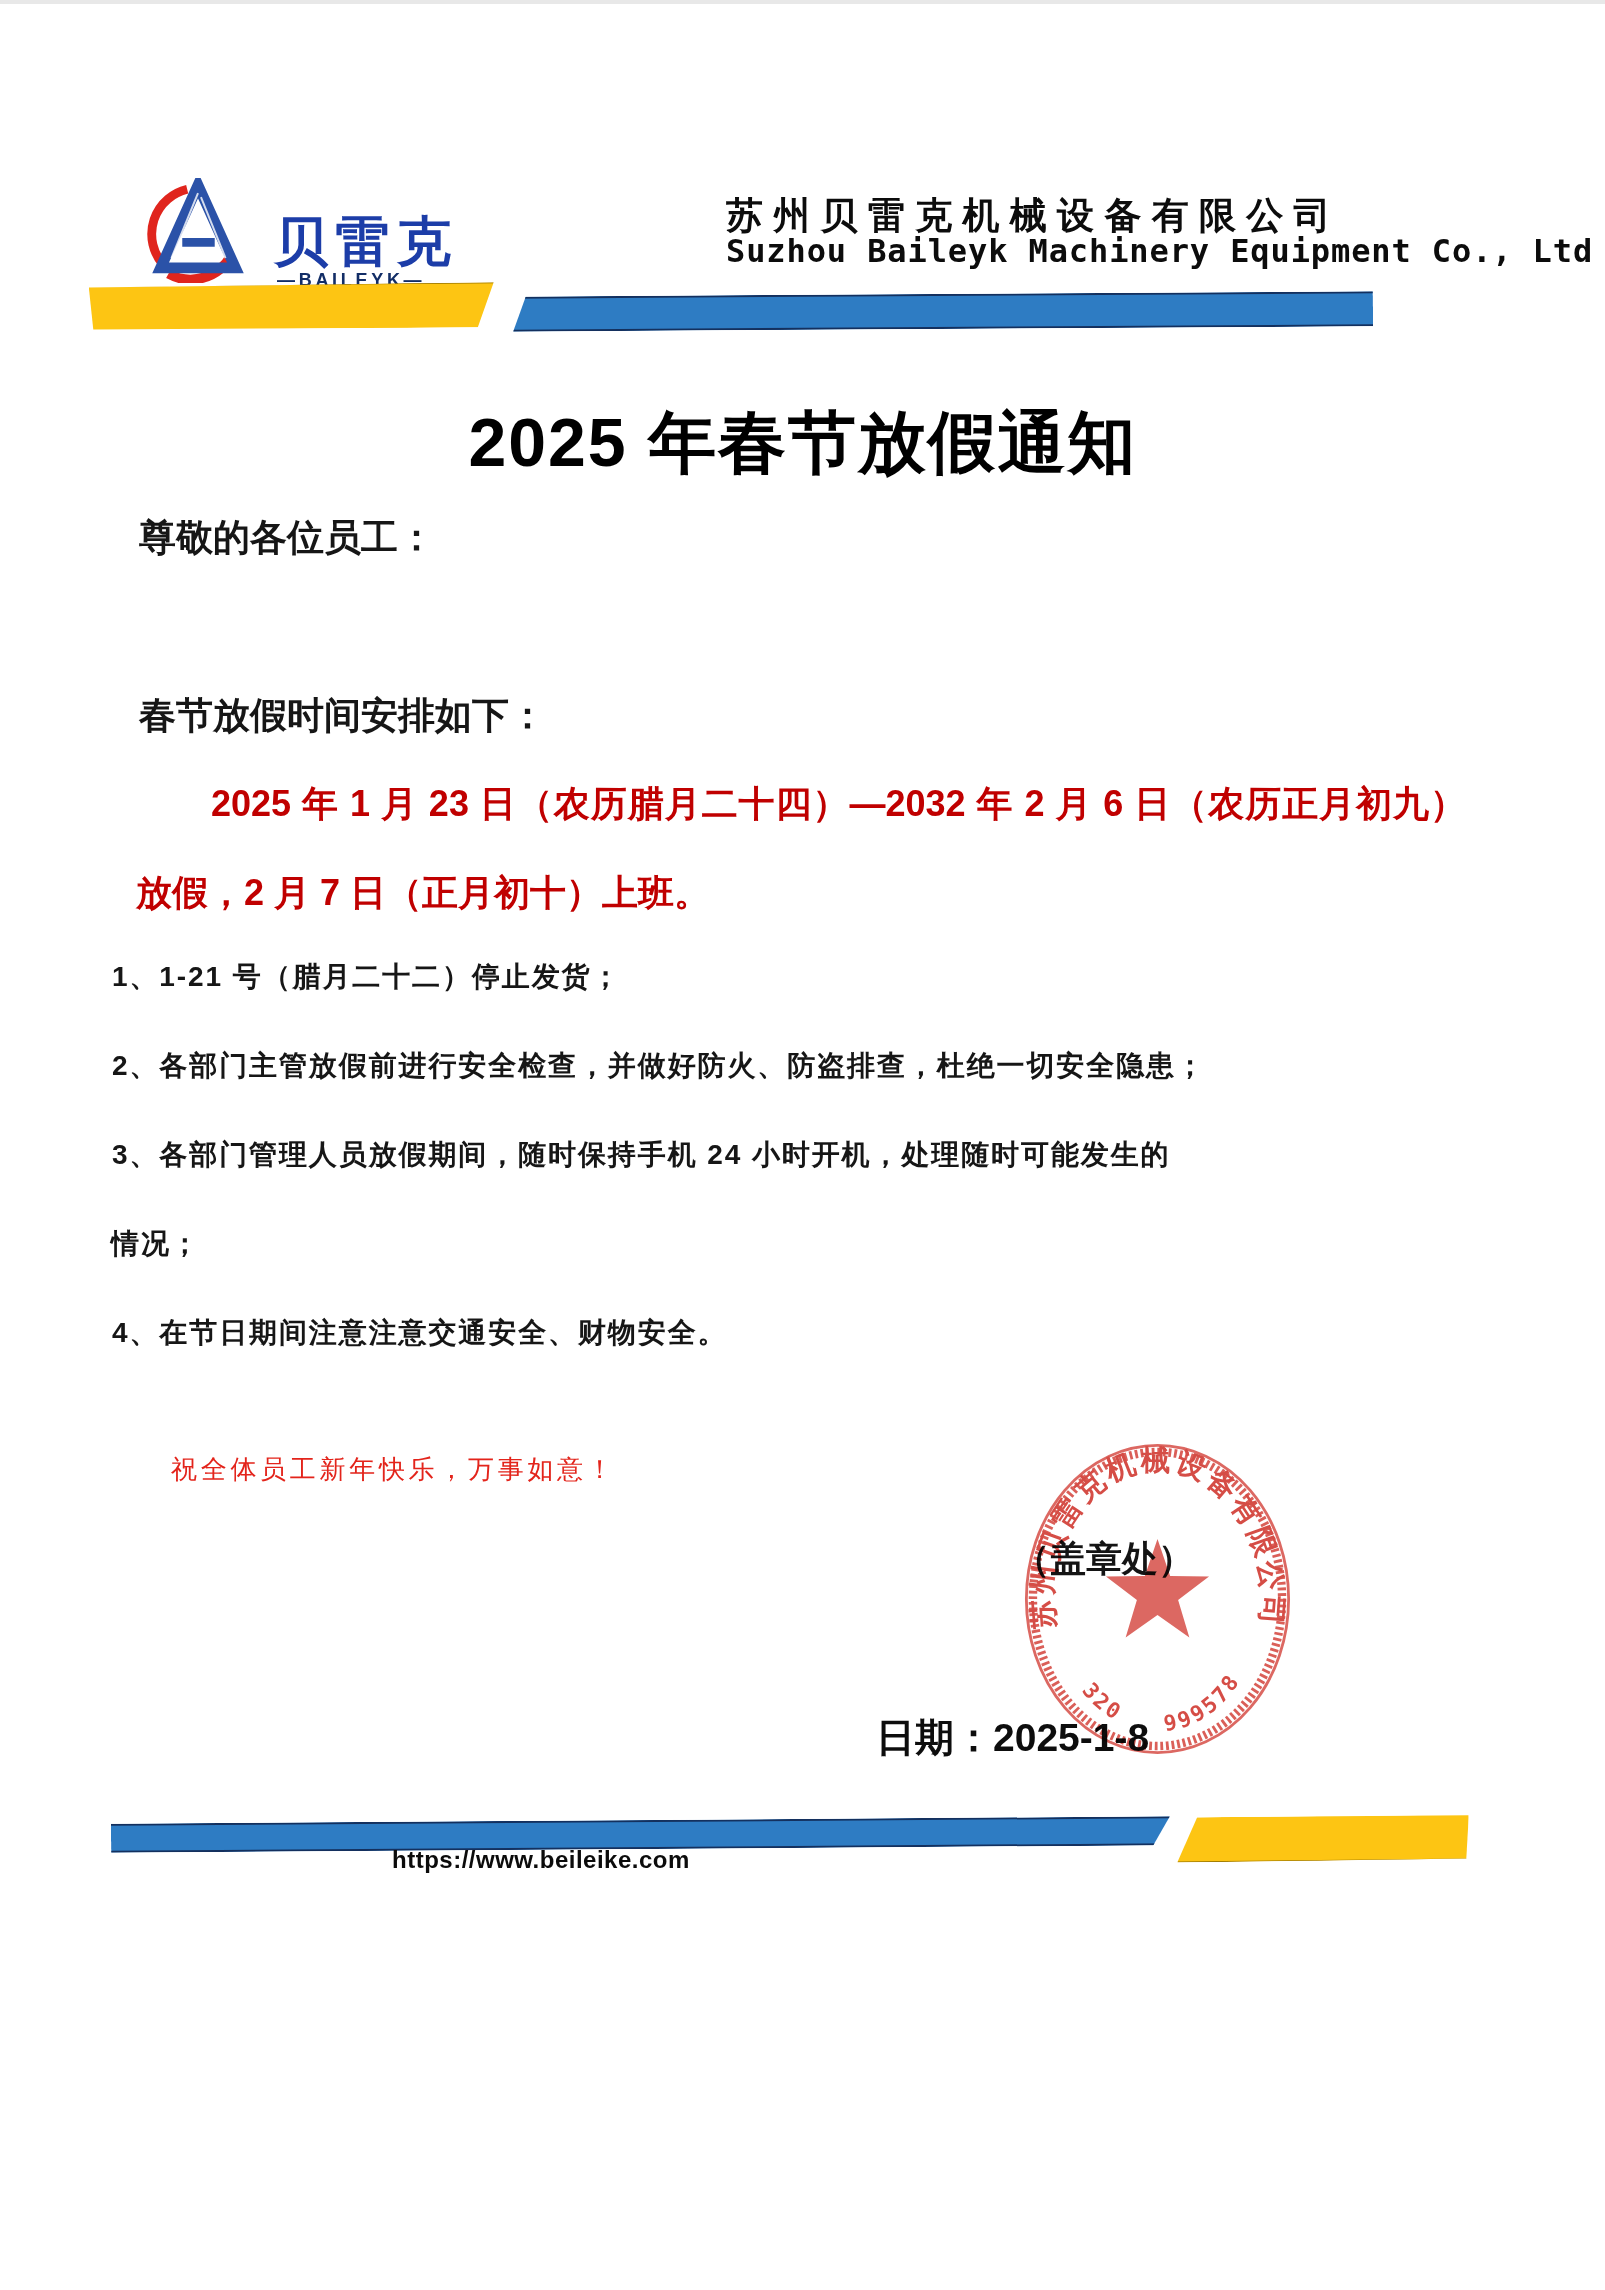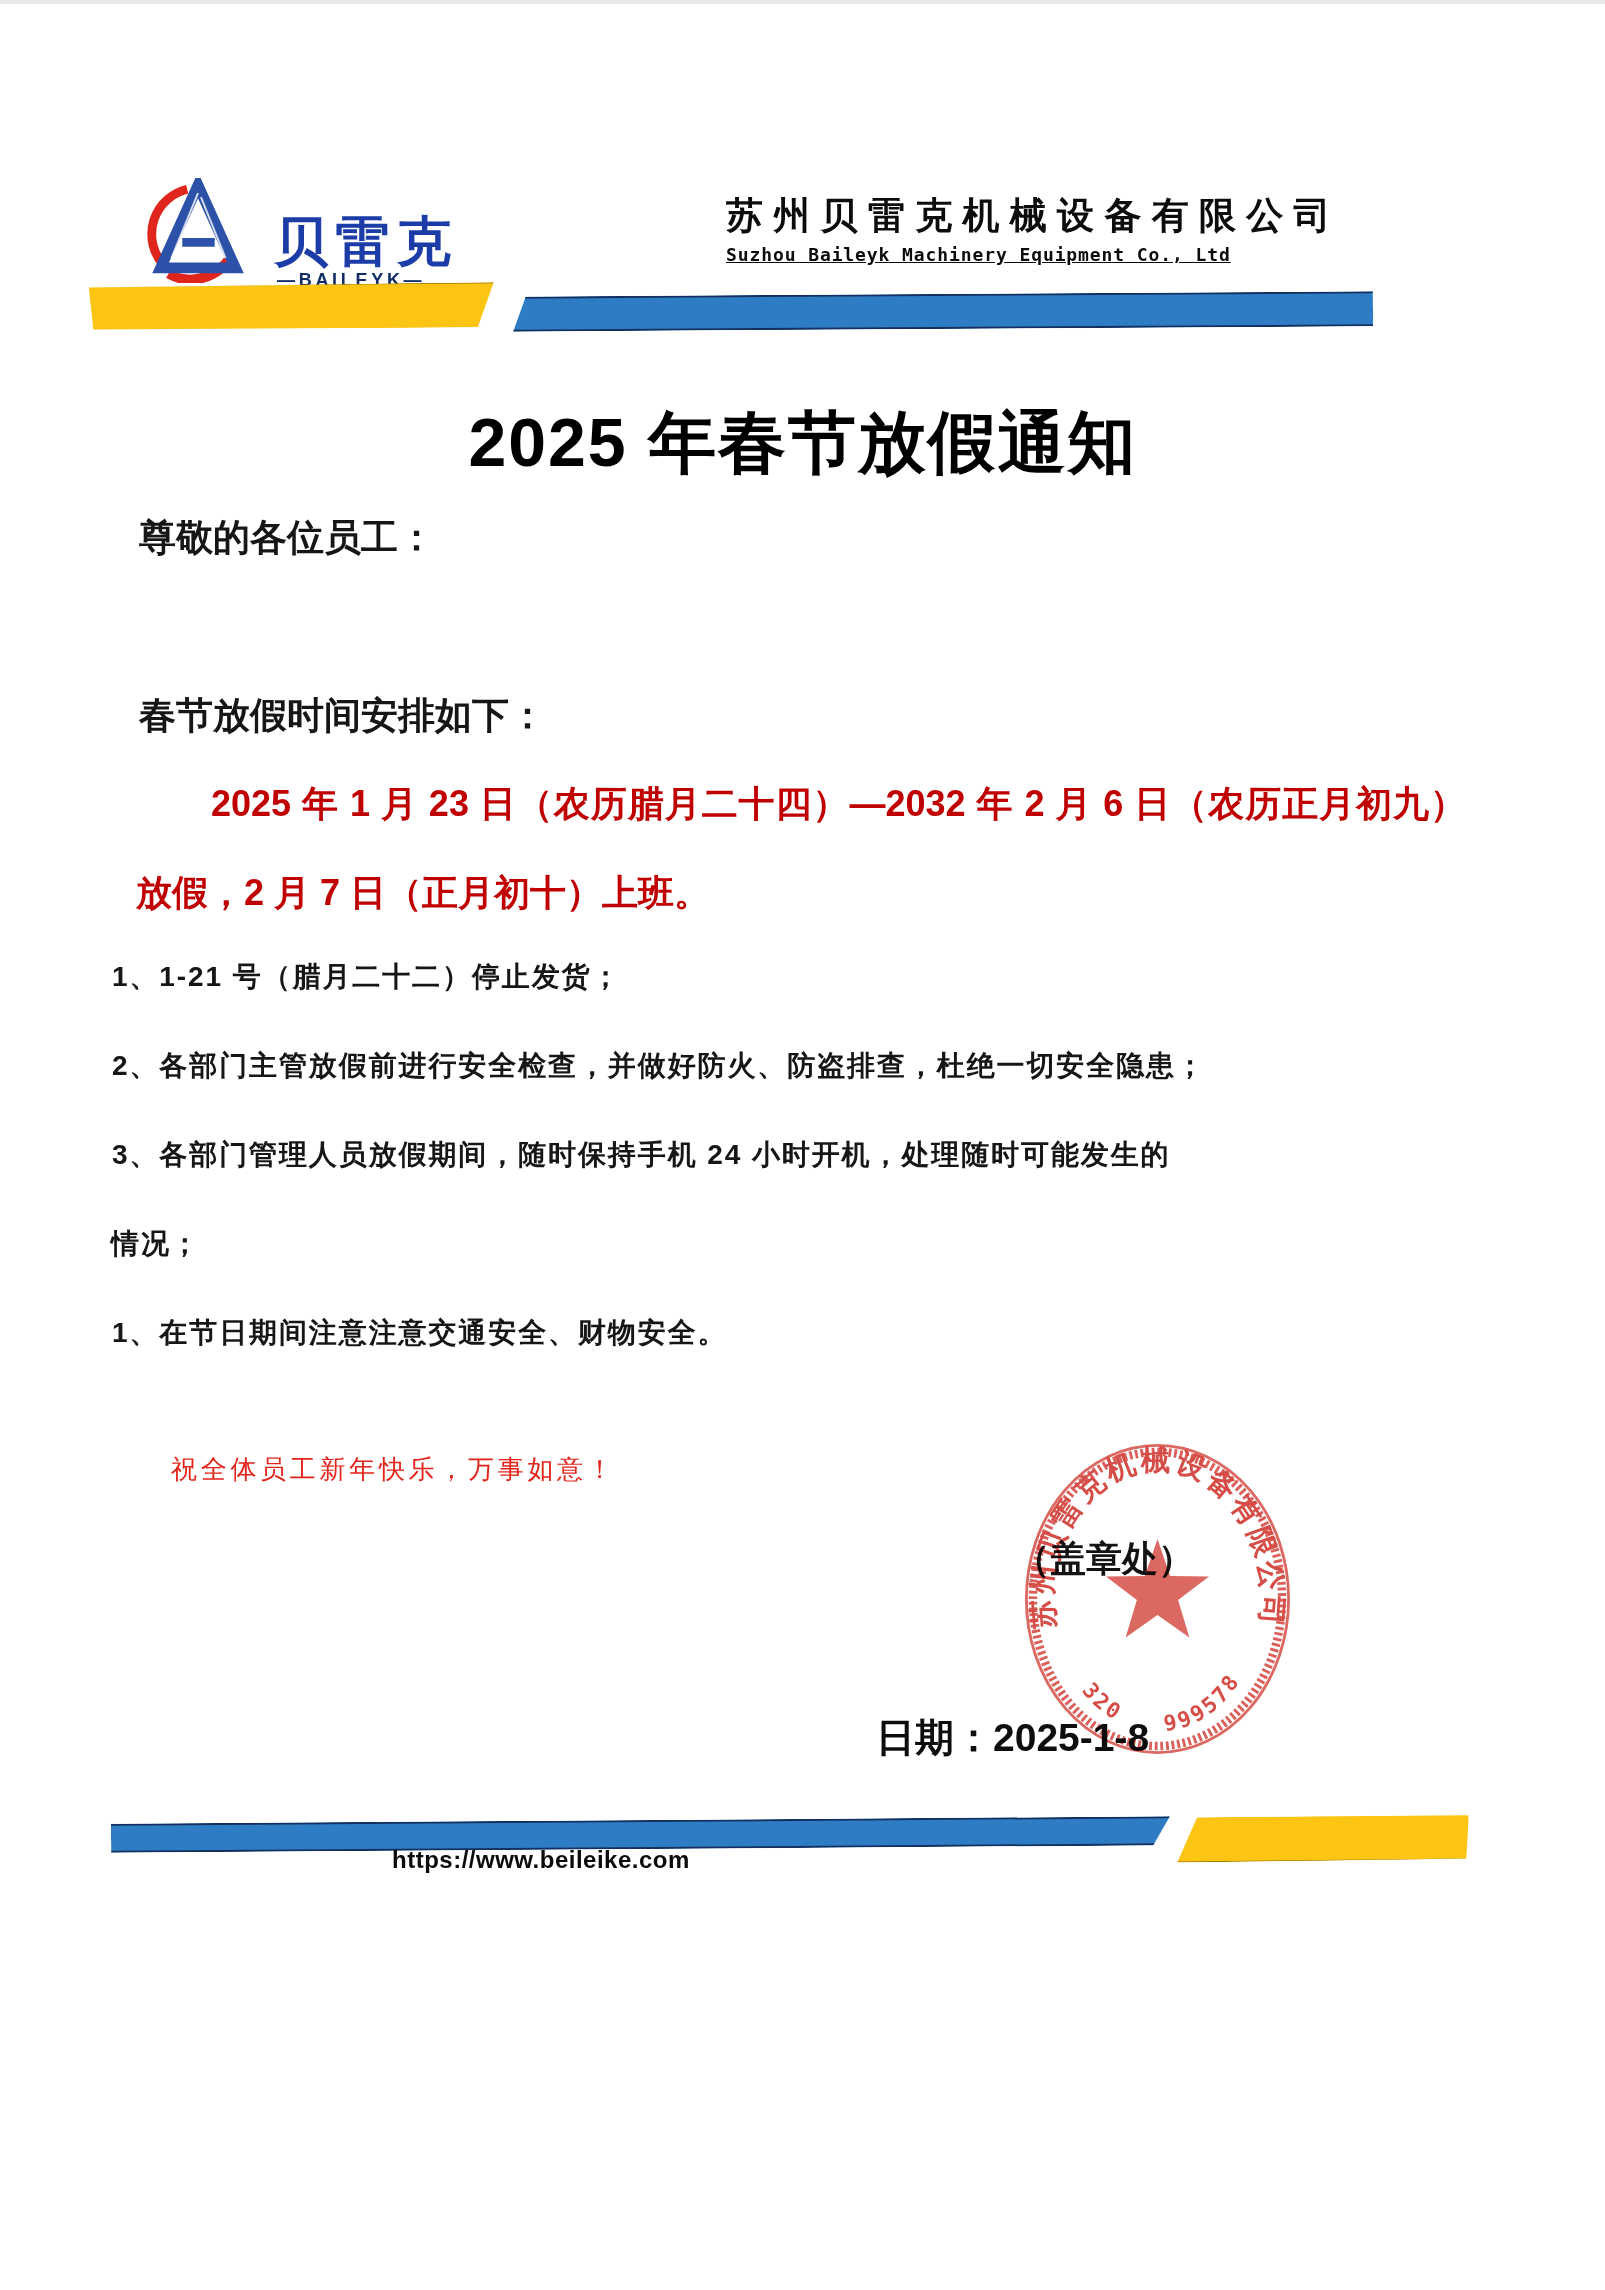--- a/index.html
+++ b/index.html
@@ -7,22 +7,22 @@
     position:relative;width:1606px;height:2291px;background:#ffffff;
     font-family:"Liberation Sans",sans-serif;color:#111;overflow:hidden;margin:4px auto;
   }
   .abs{position:absolute;}
 
   
   .logo-mark{left:139px;top:174px;width:118px;height:105px;}
   .logo-cn{left:274px;top:202px;font-size:54px;font-weight:700;color:#1c3da8;letter-spacing:7.5px;}
   .logo-en{left:277px;top:266px;font-size:18px;font-weight:700;color:#122d66;letter-spacing:3.7px;}
   .company-cn{left:726px;top:187px;font-size:37px;font-weight:700;color:#0c0c0c;letter-spacing:10.3px;white-space:nowrap;}
-  .company-en{left:726px;top:240px;font-size:18px;font-weight:700;color:#0c0c0c;
-              font-family:"DejaVu Sans Mono",monospace;letter-spacing:0.9px;white-space:nowrap;text-decoration:underline;}
+  .company-en{left:726px;top:228px;font-size:32px;font-weight:700;color:#0c0c0c;
+              font-family:"DejaVu Sans Mono",monospace;letter-spacing:0.9px;white-space:nowrap;}
   .hdr-bar-yellow{left:89px;top:280px;width:409px;height:44px;background:#fdc513;
       clip-path:polygon(0 4%,99% 0,95% 100%,1% 97%);transform:rotate(-0.5deg);
       border-top:1.9px solid #8a6a00;}
   .hdr-bar-blue{left:513px;top:290px;width:860px;height:31px;background:#2e7cc3;
       border-top:2.8px solid #14305e;border-bottom:2.8px solid #14305e;
       clip-path:polygon(1.5% 0,100% 0,100% 100%,0 100%);transform:rotate(-0.35deg);}
 
   
   .title{left:0;top:394px;width:1606px;text-align:center;font-size:68px;font-weight:900;
          letter-spacing:1.9px;color:#000;}
@@ -83,21 +83,21 @@
 
   <div class="abs line salutation">尊敬的各位员工：</div>
   <div class="abs line intro2">春节放假时间安排如下：</div>
   <div class="abs line red1">2025 年 1 月 23 日（农历腊月二十四）—2032 年 2 月 6 日（农历正月初九）</div>
   <div class="abs line red2">放假，2 月 7 日（正月初十）上班。</div>
 
   <div class="abs line item it0">1、1-21 号（腊月二十二）停止发货；</div>
   <div class="abs line item it1">2、各部门主管放假前进行安全检查，并做好防火、防盗排查，杜绝一切安全隐患；</div>
   <div class="abs line item it2">3、各部门管理人员放假期间，随时保持手机 24 小时开机，处理随时可能发生的</div>
   <div class="abs line item it3">情况；</div>
-  <div class="abs line item it4">1、在节日期间注意注意交通安全、财物安全。</div>
+  <div class="abs line item it4">4、在节日期间注意注意交通安全、财物安全。</div>
 
   <div class="abs wish">祝全体员工新年快乐，万事如意！</div>
 
   <div class="abs stamp-label">（盖章处）</div>
   <div class="abs date-line">日期：2025-1-8</div>
 
   <svg class="abs stamp" viewBox="0 0 300 352" aria-hidden="true">
     <defs>
       <path id="arcTop" d="M45,224 A112,138 0 1 1 255,224" fill="none"></path>
       <path id="arcBottom" d="M64,267 A112,140 0 0 0 236,267" fill="none"></path>

